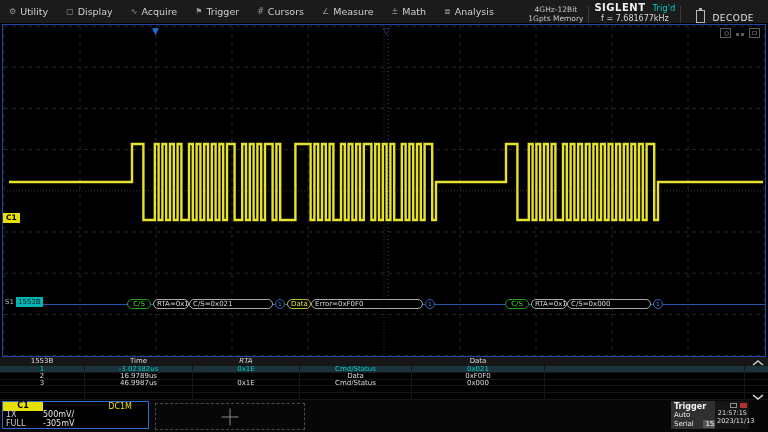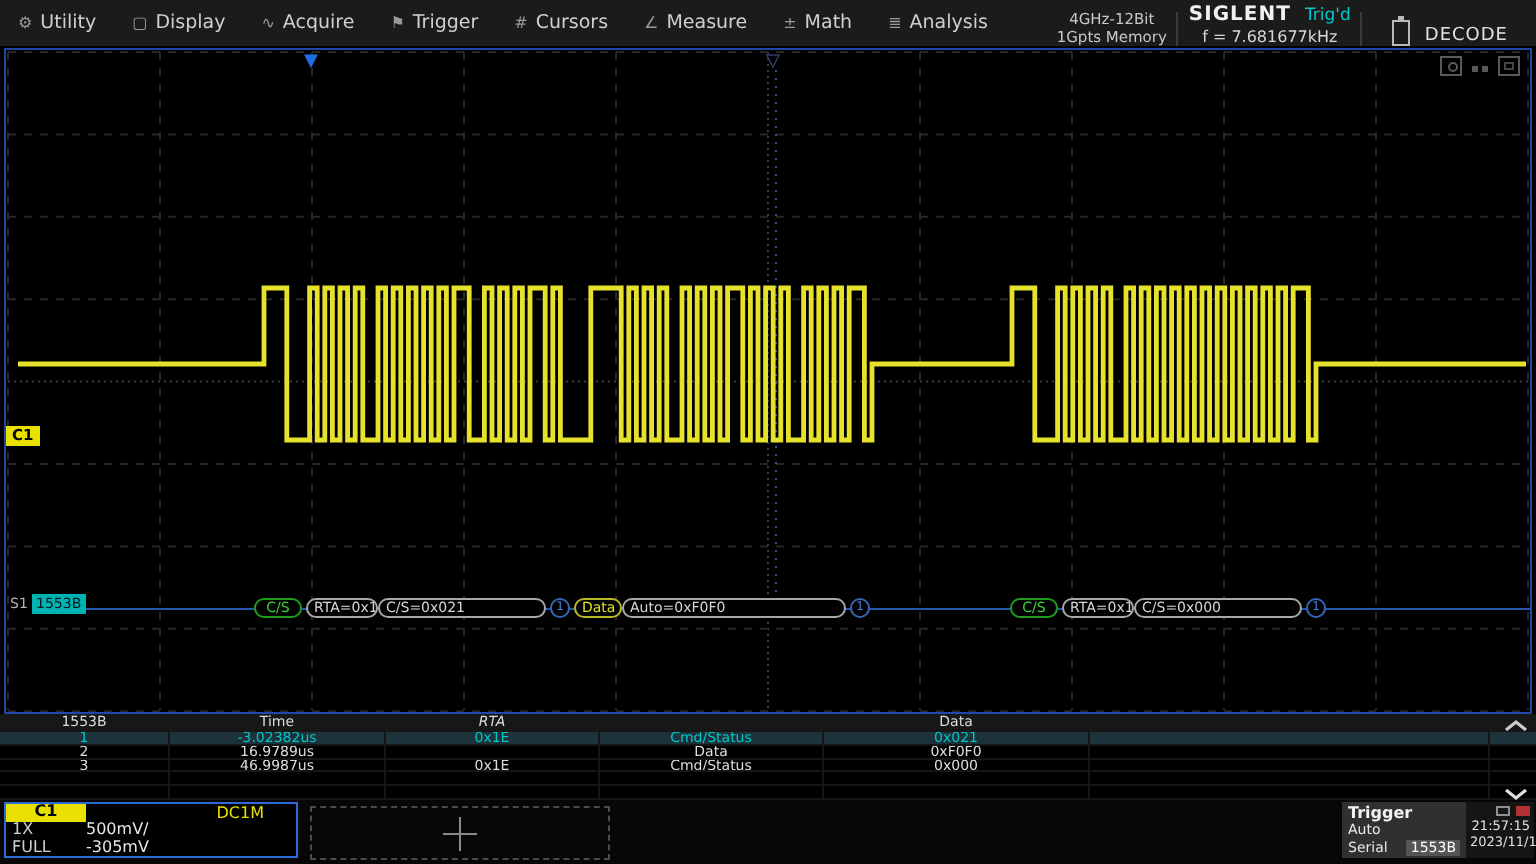--- a/index.html
+++ b/index.html
@@ -72,21 +72,21 @@
   .crosshair{position:absolute;left:50%;top:50%;width:17px;height:17px;transform:translate(-50%,-50%);}
   .crosshair::before{content:"";position:absolute;left:0;top:8px;width:17px;height:1px;background:#8a8a8a;}
   .crosshair::after{content:"";position:absolute;left:8px;top:0;width:1px;height:17px;background:#8a8a8a;}
   .panel{position:absolute;top:1px;height:28px;background:#303030;box-sizing:border-box;
          padding:1px 3px;font-size:7px;color:#e8e8e8;}
   .panel .ptitle{font-size:8px;font-weight:bold;line-height:9px;color:#f2f2f2;}
   .panel .prow{display:flex;justify-content:space-between;line-height:8.5px;}
   .tbbox{left:598px;width:71px;}
   .trbox{left:671px;width:62px;}
   .buschip{background:#555;padding:0 2px;color:#fff;}
-  .clockbox{position:absolute;right:1px;top:1px;width:34px;height:28px;background:#151515;
+  .clockbox{position:absolute;right:19px;top:1px;width:34px;height:28px;background:#151515;
             font-size:6.5px;text-align:right;padding:1px 2px;box-sizing:border-box;line-height:8px;color:#e0e0e0;}
   .cicons{display:flex;justify-content:flex-end;gap:3px;align-items:center;height:7px;}
   .lan-icon{width:7px;height:5px;border:1px solid #909090;box-sizing:border-box;}
   .printer-icon{width:7px;height:5px;background:#b03232;}
 </style>
 </head>
 <body>
 
 <div class="root">
 
@@ -179,21 +179,21 @@
     <span class="c1-badge">C1</span>
     <span class="s1-label">S1</span>
     <span class="bus-tag">1553B</span>
     <div class="busline"></div>
     <div id="bubbles">
         <div class="bubble b-sync-cs" style="left: 124px; width: 24px;">C/S</div>
         <div class="bubble b-field" style="left: 150px; width: 36px;">RTA=0x1E</div>
         <div class="bubble b-field" style="left: 186px; width: 84px;">C/S=0x021</div>
         <div class="bubble b-parity" style="left: 272px;">1</div>
         <div class="bubble b-sync-data" style="left: 284px; width: 24px;">Data</div>
-        <div class="bubble b-field" style="left: 308px; width: 112px;">Auto=0xF0F0</div>
+        <div class="bubble b-field" style="left: 308px; width: 112px;">Error=0xF0F0</div>
         <div class="bubble b-parity" style="left: 422px;">1</div>
         <div class="bubble b-sync-cs" style="left: 502px; width: 24px;">C/S</div>
         <div class="bubble b-field" style="left: 528px; width: 36px;">RTA=0x1E</div>
         <div class="bubble b-field" style="left: 564px; width: 84px;">C/S=0x000</div>
         <div class="bubble b-parity" style="left: 650px;">1</div>
       </div>
   </div>
 
   <div class="dtable" id="dtable">
       <div class="trow thead">

